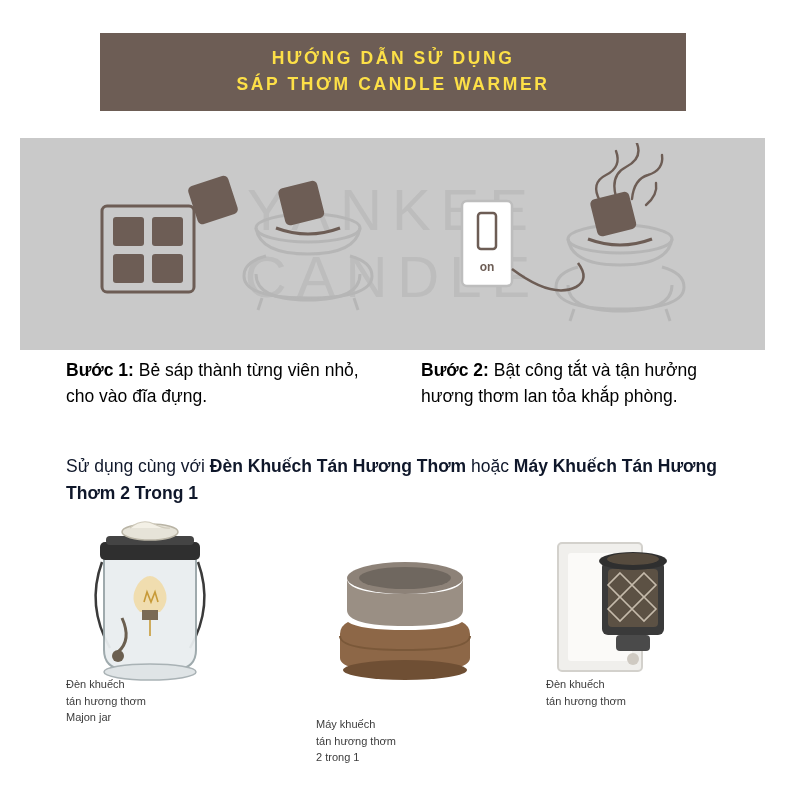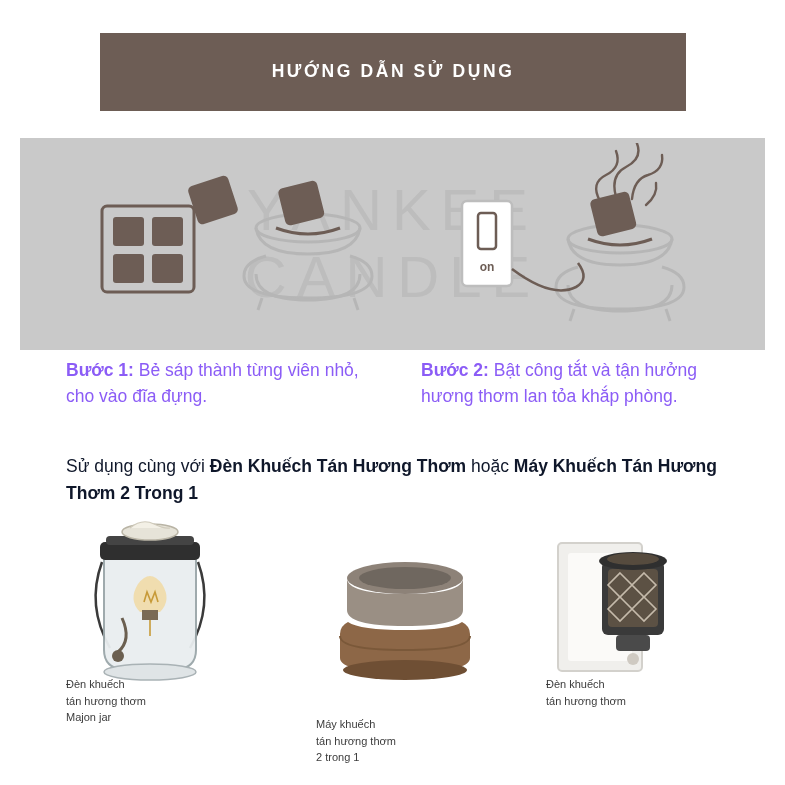--- a/index.html
+++ b/index.html
@@ -30,21 +30,21 @@
     width: 586px;
     height: 78px;
     background: #6d5d55;
     display: flex;
     flex-direction: column;
     align-items: center;
     justify-content: center;
     gap: 4px;
   }
   .header-line {
-    color: #ffffff;
+    color: #fde047;
     font-weight: bold;
     font-size: 17.5px;
     letter-spacing: 2.6px;
     text-align: center;
     line-height: 1.25;
     white-space: nowrap;
   }
 
   
   .illus-panel {
@@ -94,21 +94,21 @@
     left: 66px;
     top: 357px;
     width: 660px;
     display: flex;
     gap: 55px;
   }
   .step {
     width: 300px;
     font-size: 17.5px;
     line-height: 1.5;
-    color: #8b5cf6;
+    color: #000000;
   }
   .step b {
     font-weight: bold;
   }
 
   
   .note {
     position: absolute;
     left: 66px;
     top: 453px;
@@ -168,20 +168,21 @@
     user-select: none;
   }
 </style>
 </head>
 <body>
 
 <div class="page">
 
   <div class="header-banner">
     <div class="header-line">HƯỚNG DẪN SỬ DỤNG</div>
+    <div class="header-line">SÁP THƠM CANDLE WARMER</div>
   </div>
 
   <div class="illus-panel">
 
     <div class="watermark-big">
       <div>YANKEE</div>
       <div>CANDLE</div>
     </div>
 
     <svg class="illus-left" viewBox="0 0 320 195">

